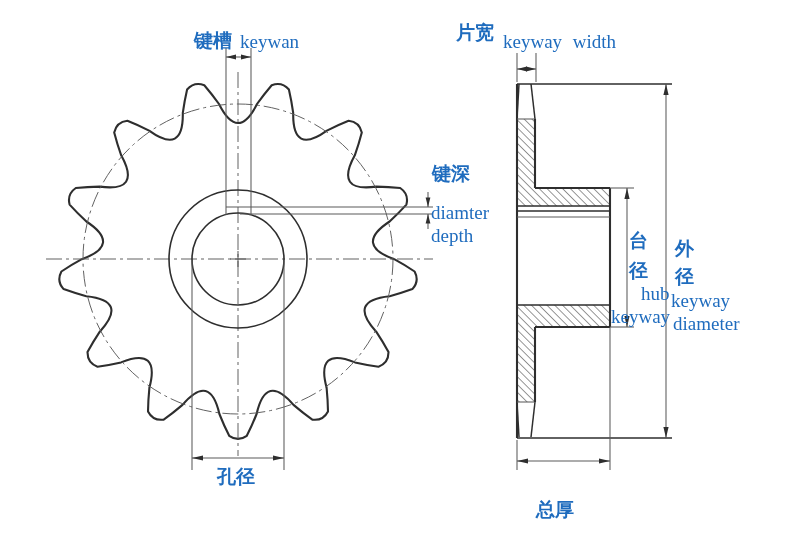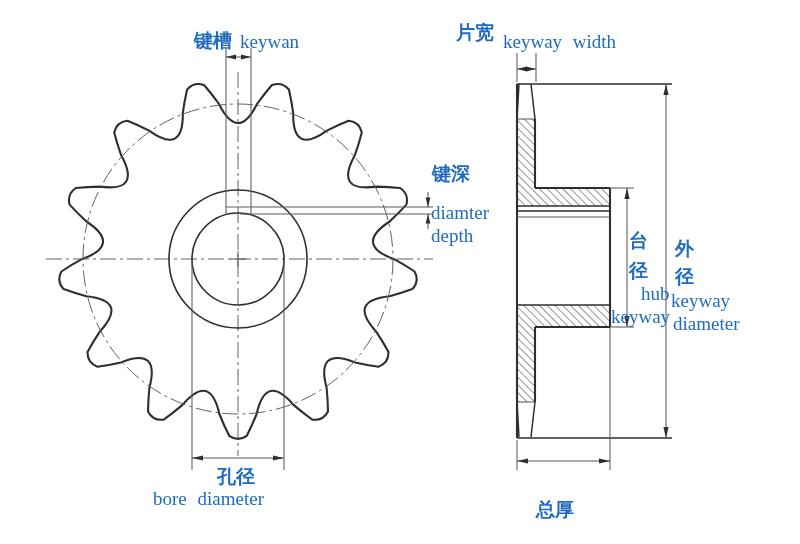--- a/index.html
+++ b/index.html
@@ -135,17 +135,16 @@
   <span class="lbl zh" style="left:629px;top:261px">径</span>
   <span class="lbl en" style="left:641px;top:284px">hub</span>
   <span class="lbl en" style="left:611px;top:307px">keyway</span>
 
   <span class="lbl zh" style="left:675px;top:239px">外</span>
   <span class="lbl zh" style="left:675px;top:267px">径</span>
   <span class="lbl en" style="left:671px;top:291px">keyway</span>
   <span class="lbl en" style="left:673px;top:314px">diameter</span>
 
   <span class="lbl zh" style="left:217px;top:467px">孔径</span>
-  <span class="lbl en" style="left:153px;top:489px">bore diameter</span>
 
   <span class="lbl zh" style="left:536px;top:500px">总厚</span>
 
 </div>
 
 </body></html>

